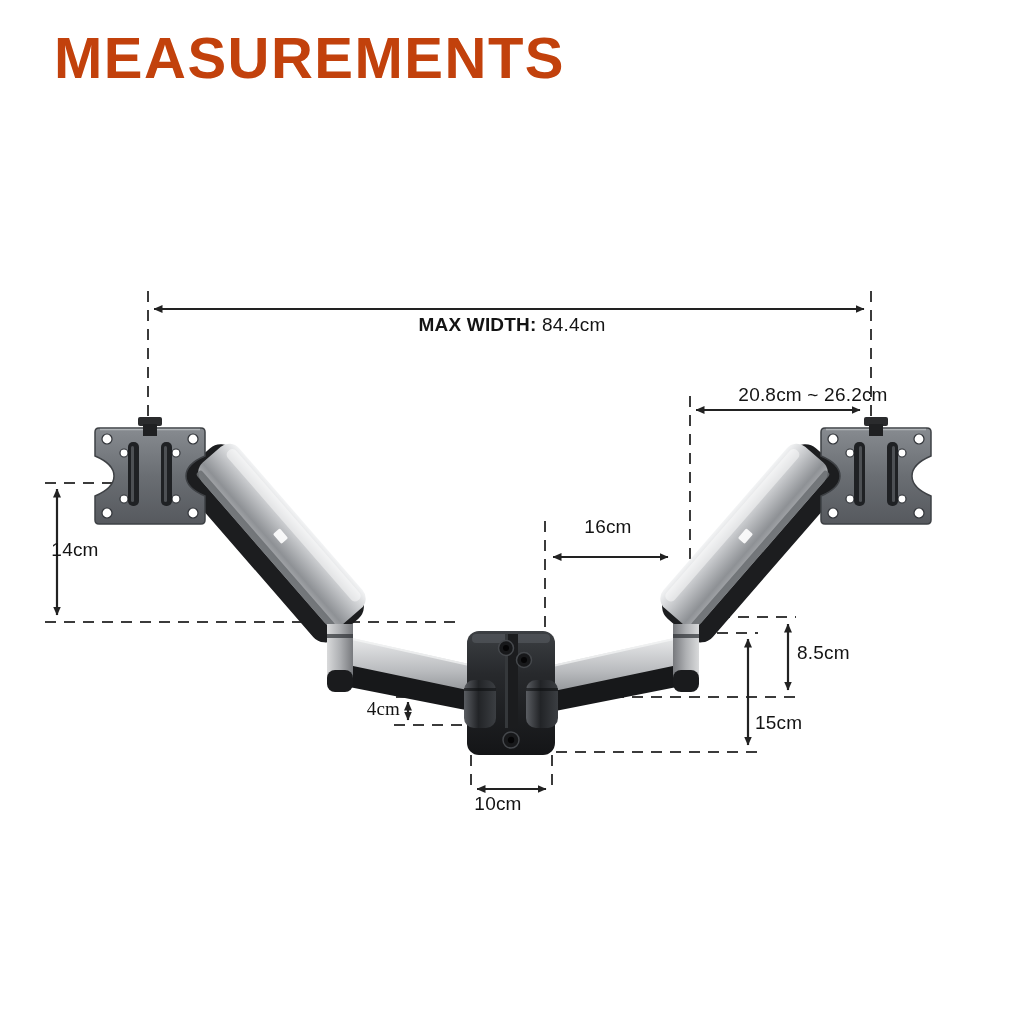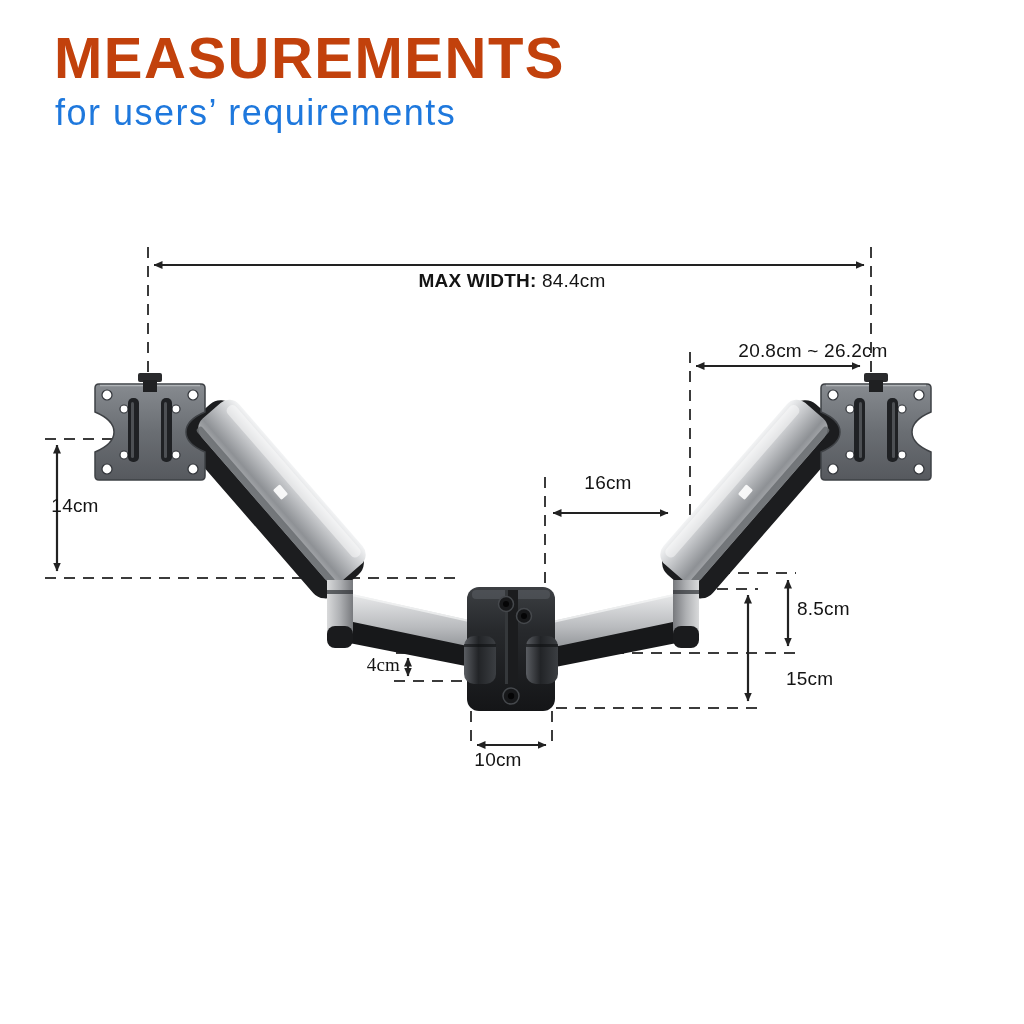--- a/index.html
+++ b/index.html
@@ -3,35 +3,34 @@
 <meta charset="utf-8">
 <style>
   html,body{margin:0;padding:0;}
   body{width:1024px;height:1024px;background:#ffffff;position:relative;overflow:hidden;
        font-family:"Liberation Sans", sans-serif;}
   .page{position:absolute;inset:0;}
   h1.title{position:absolute;left:54px;top:24px;margin:0;font-size:58px;font-weight:bold;
            letter-spacing:1.5px;color:#c2410c;font-family:"Liberation Sans", sans-serif;}
   h2.subtitle{position:absolute;left:55px;top:92px;margin:0;font-size:36px;font-weight:normal;
               letter-spacing:1.5px;color:#1e78dd;font-family:"Liberation Sans", sans-serif;}
-  .stage{position:absolute;inset:0;}
+  .stage{position:absolute;inset:0;margin-top:44px;}
   svg.illu{position:absolute;left:0;top:0;}
   .dim{position:absolute;font-size:19px;line-height:1.15;color:#141414;white-space:nowrap;
        letter-spacing:.2px;}
   .dim.center{transform:translateX(-50%);}
   .dim.rightend{transform:translateX(-100%);font-family:Liberation Serif, serif;}
   .dim b{font-weight:bold;}
 </style>
 </head>
 <body>
 
 <div class="page">
 
   <h1 class="title">MEASUREMENTS</h1>
-  <h2 class="subtitle">for users’ requirements</h2>
 
   <div class="stage">
 
     <svg class="illu" width="1024" height="1024" viewBox="0 0 1024 1024">
       <defs>
         <marker id="ahE" markerUnits="userSpaceOnUse" markerWidth="10" markerHeight="9" refX="8.5" refY="4" orient="auto">
           <path d="M0,0 L9,4 L0,8 Z" fill="#222"></path>
         </marker>
         <marker id="ahS" markerUnits="userSpaceOnUse" markerWidth="10" markerHeight="9" refX="0.5" refY="4" orient="auto">
           <path d="M9,0 L0,4 L9,8 Z" fill="#222"></path>
@@ -174,19 +173,19 @@
     <div class="dim center" style="left:512px;top:270px;"><b>MAX WIDTH:</b>&nbsp;<span>84.4cm</span></div>
 
     <div class="dim center" style="left:813px;top:340px;">20.8cm ~ 26.2cm</div>
 
     <div class="dim center" style="left:608px;top:472px;">16cm</div>
 
     <div class="dim center" style="left:75px;top:495px;text-align:right;">14cm</div>
 
     <div class="dim" style="left:797px;top:598px;">8.5cm</div>
 
-    <div class="dim" style="left:786px;top:668px;">15cm</div>
+    <div class="dim" style="left:755px;top:668px;">15cm</div>
 
     <div class="dim rightend" style="left:400px;top:654px;">4cm</div>
 
     <div class="dim center" style="left:498px;top:749px;">10cm</div>
   </div>
 </div>
 
 </body></html>

